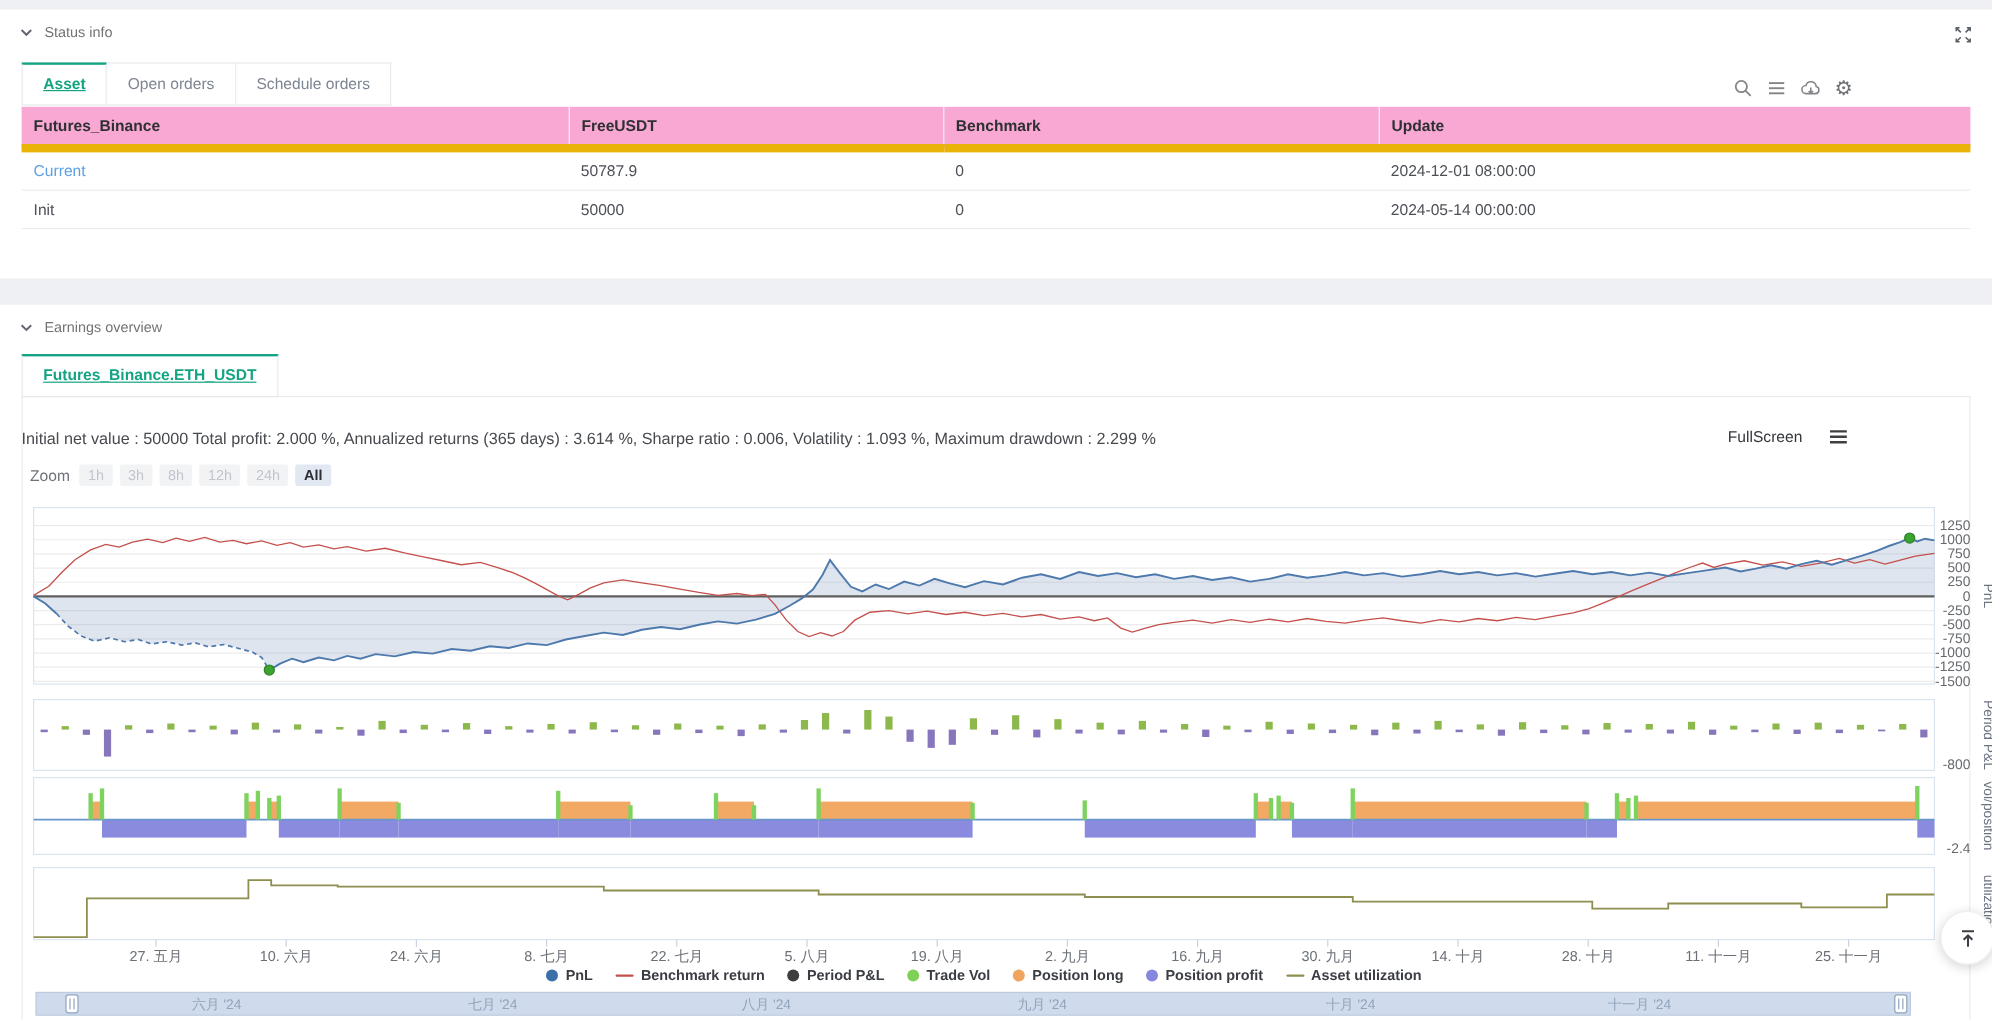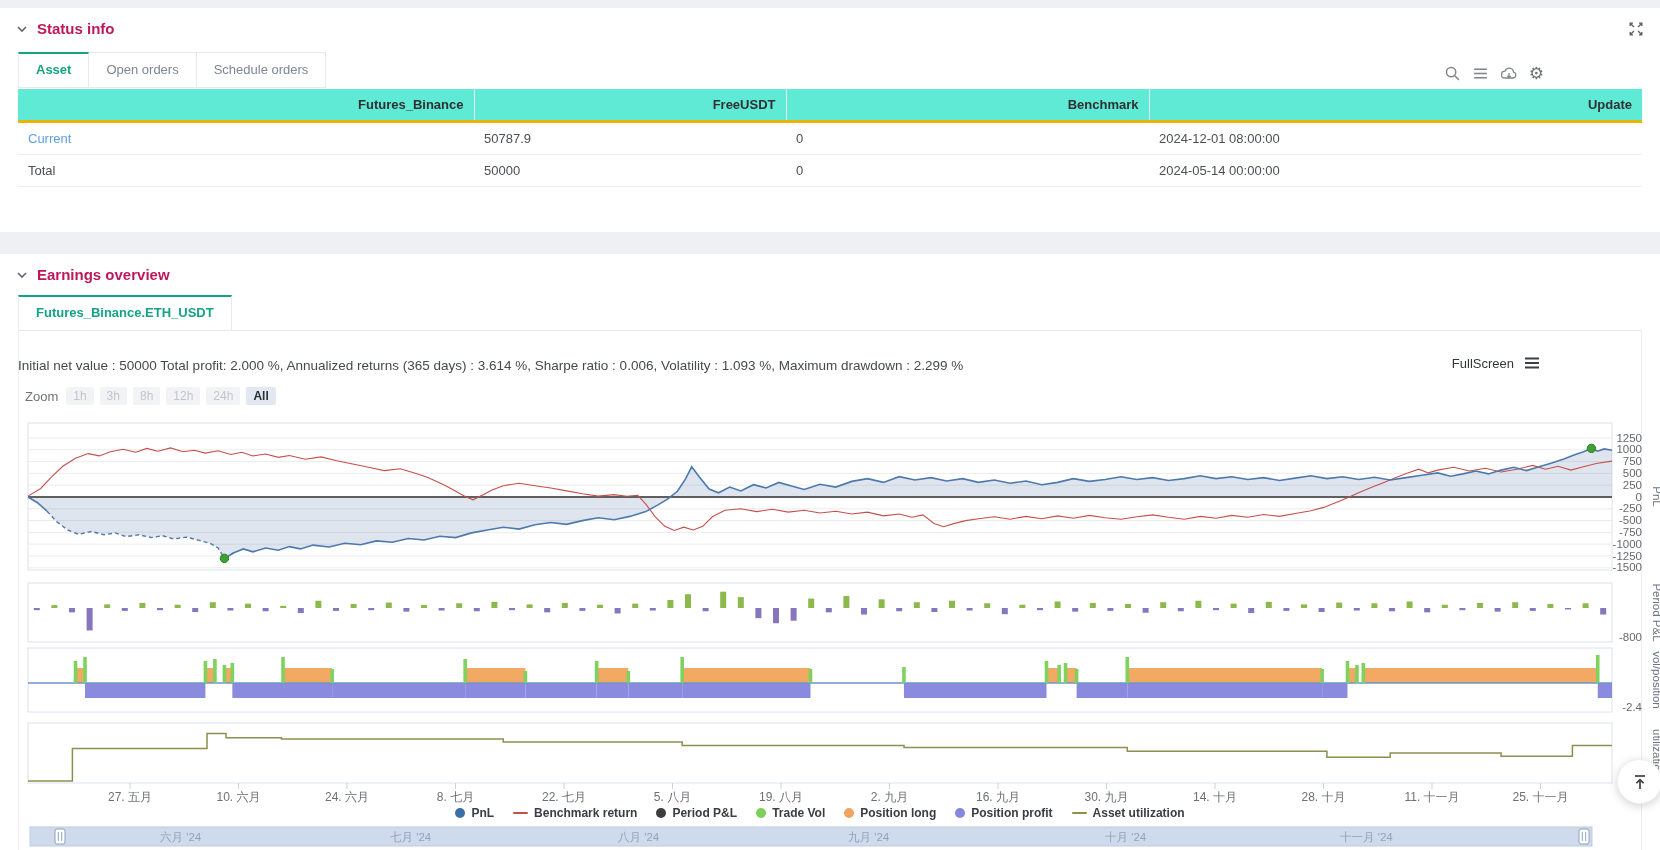--- a/index.html
+++ b/index.html
@@ -4,51 +4,51 @@
 <style>
   * { margin:0; padding:0; box-sizing:border-box; }
   html,body { background:#eef0f4; }
   .page { position:relative; width:1660px; height:850px; overflow:hidden;
           font-family:"Liberation Sans", sans-serif; color:#303133; background:#eef0f4; }
   .panel { position:absolute; left:0; width:1660px; background:#fff; }
   .panel-status { top:8px; height:224px; }
   .panel-earnings { top:254px; height:596px; }
 
   .sec-header { position:absolute; top:12px; left:16px; display:flex; align-items:center; gap:9px; }
-  .sec-title { font-size:15px; font-weight:bold; color:#be185d; }
+  .sec-title { font-size:12px; font-weight:normal; color:#737373; }
   .chev { width:12px; height:12px; }
 
   .icon-btn { display:inline-flex; align-items:center; justify-content:center; cursor:pointer; }
 
   
   .tabs { position:absolute; display:flex; align-items:stretch; height:36px; }
   .tab { height:36px; line-height:33px; padding:0 17px; font-size:13px; color:#7d8693;
          background:#fff; border:1px solid #e7e9ec; border-left-width:0; cursor:pointer; position:relative; }
-  .tab:first-child { border-left-width:1px; }
+  .tab:first-child { border-left-width:1px;text-decoration:underline; }
   .tab.active { color:#15a483; font-weight:bold; border-top:2px solid #15a483; line-height:31px; background:#fff; z-index:2; }
 
   .status-tabs { top:44px; left:18px; }
   .status-icons { position:absolute; top:57px; right:116px; display:flex; align-items:center; gap:11px; }
   .status-icons svg, .status-icons span { opacity:.85; }
 
   
   .tbl { position:absolute; top:81px; left:18px; width:1624px; border-collapse:collapse; table-layout:fixed; font-size:13px; }
-  .tbl th { background:#5eead4; font-weight:bold; color:#2e3033; text-align:right; padding:8px 10px;
-            border-bottom:3px solid #eab308; border-right:1px solid #eceef0; height:31px; }
+  .tbl th { background:#f9a8d4; font-weight:bold; color:#2e3033; text-align:left; padding:8px 10px;
+            border-bottom:7px solid #eab308; border-right:1px solid #eceef0; height:31px; }
   .tbl th:last-child { border-right:none; }
   .tbl td { color:#4c4f55; text-align:left; padding:8px 10px; border-bottom:1px solid #ededee; height:32px; background:#fff; }
 
   
   .earn-tabs { top:41px; left:18px; }
   .earn-tab-row-border { position:absolute; top:76px; left:18px; width:1624px; height:0; border-bottom:1px solid #e8eaec; }
   .chart-card-border { position:absolute; top:76px; left:18px; width:1624px; height:520px;
                        border-left:1px solid #eceef1; border-right:1px solid #eceef1; pointer-events:none; }
 
   .stats-row { position:absolute; top:104px; left:18px; width:1624px; text-align:left; font-size:13.5px; color:#46494e; }
-  .fullscreen-box { position:absolute; top:102px; right:120px; display:flex; align-items:flex-start; gap:10px; }
+  .fullscreen-box { position:absolute; top:102px; right:120px; display:flex; align-items:flex-end; gap:22px; }
   .fullscreen-label { font-size:13px; color:#33363b; cursor:pointer; }
 
   .zoom-row { position:absolute; top:132px; left:25px; display:flex; align-items:center; gap:6px; height:20px; }
   .zoom-label { font-size:13px; color:#6e7379; margin-right:2px; }
   .zoom-btn { font-size:12px; color:#c0c5cd; background:#f2f3f5; border-radius:2px; padding:2px 7px; cursor:pointer;text-align:center; }
   .zoom-btn.active { color:#2b2e33; background:#e2e8f2; font-weight:bold; }
 
   .chart-area { position:absolute; top:158px; left:0; width:1660px; height:438px; }
   .chart-area svg text { font-family:"Liberation Sans", sans-serif; }
 
@@ -129,21 +129,21 @@
           </tr>
         </thead>
       <tbody id="status-tbody">
           <tr>
             <td style="color: rgb(93, 159, 227);">Current</td>
             <td>50787.9</td>
             <td>0</td>
             <td>2024-12-01 08:00:00</td>
           </tr>
           <tr>
-            <td>Total</td>
+            <td>Init</td>
             <td>50000</td>
             <td>0</td>
             <td>2024-05-14 00:00:00</td>
           </tr>
         </tbody>
     </table>
   </div>
 
   <div class="panel panel-earnings">
     <div class="sec-header">

